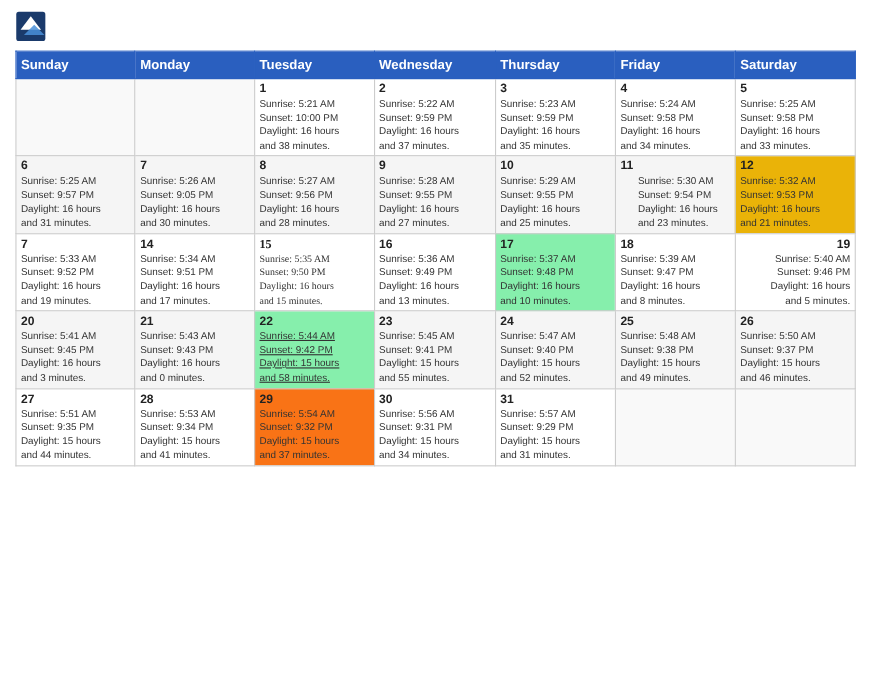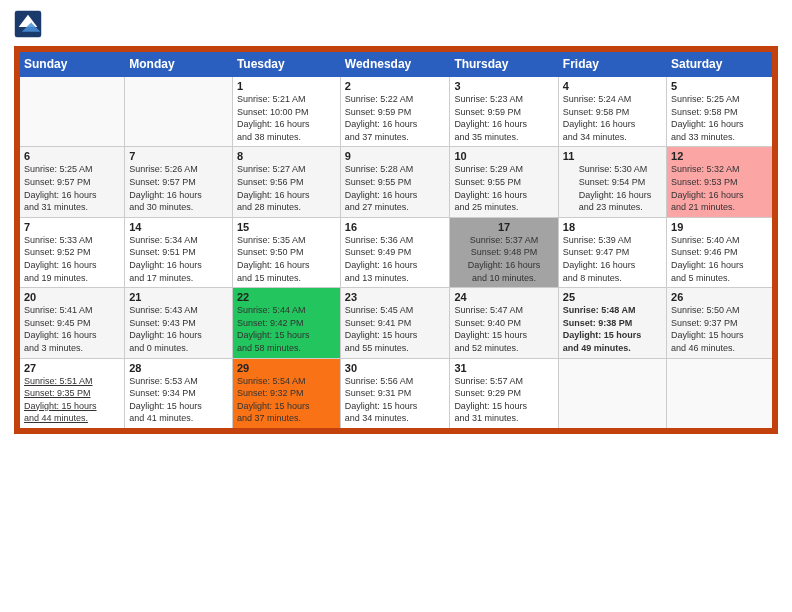--- a/index.html
+++ b/index.html
@@ -50,21 +50,21 @@
       line-height: 1.1;
     }
     .location {
       font-size: 15px;
       color: #333;
       margin-top: 2px;
     }
     .calendar {
       width: 100%;
       border-collapse: collapse;
-      border: 6px solid #c2410c;
+      border: 1px solid #c2410c;
     }
     .calendar th {
       background: #2a5fbf;
       color: #fff;
       font-size: 12px;
       font-weight: bold;
       padding: 5px 4px;
       text-align: left;
       border: 1px solid #2a5fbf;
     }
@@ -178,21 +178,21 @@
           <td style="background: rgb(245, 245, 245);">
             <span class="day-num">6</span>
             <div class="day-info" style="white-space: pre-line;">Sunrise: 5:25 AM
 Sunset: 9:57 PM
 Daylight: 16 hours
 and 31 minutes.</div>
           </td>
           <td style="background: rgb(245, 245, 245);">
             <span class="day-num">7</span>
             <div class="day-info" style="white-space: pre-line;">Sunrise: 5:26 AM
-Sunset: 9:57 PM
+Sunset: 9:05 PM
 Daylight: 16 hours
 and 30 minutes.</div>
           </td>
           <td style="background: rgb(245, 245, 245);">
             <span class="day-num">8</span>
             <div class="day-info" style="white-space: pre-line;">Sunrise: 5:27 AM
 Sunset: 9:56 PM
 Daylight: 16 hours
 and 28 minutes.</div>
           </td>
@@ -210,21 +210,21 @@
 Daylight: 16 hours
 and 25 minutes.</div>
           </td>
           <td style="background: rgb(245, 245, 245);">
             <span class="day-num">11</span>
             <div class="day-info" style="white-space: pre-line; margin-left: 16px;">Sunrise: 5:30 AM
 Sunset: 9:54 PM
 Daylight: 16 hours
 and 23 minutes.</div>
           </td>
-          <td style="background: #fca5a5;">
+          <td style="background: #eab308;">
             <span class="day-num">12</span>
             <div class="day-info" style="white-space: pre-line;">Sunrise: 5:32 AM
 Sunset: 9:53 PM
 Daylight: 16 hours
 and 21 minutes.</div>
           </td>
         </tr>
         <tr>
           <td style="background: rgb(255, 255, 255);">
             <span class="day-num">7</span>
@@ -233,49 +233,49 @@
 Daylight: 16 hours
 and 19 minutes.</div>
           </td>
           <td style="background: rgb(255, 255, 255);">
             <span class="day-num">14</span>
             <div class="day-info" style="white-space: pre-line;">Sunrise: 5:34 AM
 Sunset: 9:51 PM
 Daylight: 16 hours
 and 17 minutes.</div>
           </td>
-          <td style="background: rgb(255, 255, 255);">
+          <td style="background: rgb(255, 255, 255); font-family: Liberation Serif, serif;">
             <span class="day-num">15</span>
             <div class="day-info" style="white-space: pre-line;">Sunrise: 5:35 AM
 Sunset: 9:50 PM
 Daylight: 16 hours
 and 15 minutes.</div>
           </td>
           <td style="background: rgb(255, 255, 255);">
             <span class="day-num">16</span>
             <div class="day-info" style="white-space: pre-line;">Sunrise: 5:36 AM
 Sunset: 9:49 PM
 Daylight: 16 hours
 and 13 minutes.</div>
           </td>
-          <td style="background: #a3a3a3; text-align: center;">
+          <td style="background: #86efac;">
             <span class="day-num">17</span>
             <div class="day-info" style="white-space: pre-line;">Sunrise: 5:37 AM
 Sunset: 9:48 PM
 Daylight: 16 hours
 and 10 minutes.</div>
           </td>
           <td style="background: rgb(255, 255, 255);">
             <span class="day-num">18</span>
             <div class="day-info" style="white-space: pre-line;">Sunrise: 5:39 AM
 Sunset: 9:47 PM
 Daylight: 16 hours
 and 8 minutes.</div>
           </td>
-          <td style="background: rgb(255, 255, 255);">
+          <td style="background: rgb(255, 255, 255); text-align: right;">
             <span class="day-num">19</span>
             <div class="day-info" style="white-space: pre-line;">Sunrise: 5:40 AM
 Sunset: 9:46 PM
 Daylight: 16 hours
 and 5 minutes.</div>
           </td>
         </tr>
         <tr>
           <td style="background: rgb(245, 245, 245); margin-left: 20px;">
             <span class="day-num">20</span>
@@ -284,60 +284,60 @@
 Daylight: 16 hours
 and 3 minutes.</div>
           </td>
           <td style="background: rgb(245, 245, 245);">
             <span class="day-num">21</span>
             <div class="day-info" style="white-space: pre-line;">Sunrise: 5:43 AM
 Sunset: 9:43 PM
 Daylight: 16 hours
 and 0 minutes.</div>
           </td>
-          <td style="background: #22c55e;">
+          <td style="background: #86efac;">
             <span class="day-num">22</span>
-            <div class="day-info" style="white-space: pre-line;">Sunrise: 5:44 AM
+            <div class="day-info" style="white-space: pre-line; text-decoration: underline;">Sunrise: 5:44 AM
 Sunset: 9:42 PM
 Daylight: 15 hours
 and 58 minutes.</div>
           </td>
           <td style="background: rgb(245, 245, 245);">
             <span class="day-num">23</span>
             <div class="day-info" style="white-space: pre-line;">Sunrise: 5:45 AM
 Sunset: 9:41 PM
 Daylight: 15 hours
 and 55 minutes.</div>
           </td>
           <td style="background: rgb(245, 245, 245);">
             <span class="day-num">24</span>
             <div class="day-info" style="white-space: pre-line;">Sunrise: 5:47 AM
 Sunset: 9:40 PM
 Daylight: 15 hours
 and 52 minutes.</div>
           </td>
           <td style="background: rgb(245, 245, 245);">
             <span class="day-num">25</span>
-            <div class="day-info" style="white-space: pre-line; font-weight: bold;">Sunrise: 5:48 AM
+            <div class="day-info" style="white-space: pre-line;">Sunrise: 5:48 AM
 Sunset: 9:38 PM
 Daylight: 15 hours
 and 49 minutes.</div>
           </td>
           <td style="background: rgb(245, 245, 245);">
             <span class="day-num">26</span>
             <div class="day-info" style="white-space: pre-line;">Sunrise: 5:50 AM
 Sunset: 9:37 PM
 Daylight: 15 hours
 and 46 minutes.</div>
           </td>
         </tr>
         <tr>
           <td style="background: rgb(255, 255, 255);">
             <span class="day-num">27</span>
-            <div class="day-info" style="white-space: pre-line; text-decoration: underline;">Sunrise: 5:51 AM
+            <div class="day-info" style="white-space: pre-line;">Sunrise: 5:51 AM
 Sunset: 9:35 PM
 Daylight: 15 hours
 and 44 minutes.</div>
           </td>
           <td style="background: rgb(255, 255, 255);">
             <span class="day-num">28</span>
             <div class="day-info" style="white-space: pre-line;">Sunrise: 5:53 AM
 Sunset: 9:34 PM
 Daylight: 15 hours
 and 41 minutes.</div>

